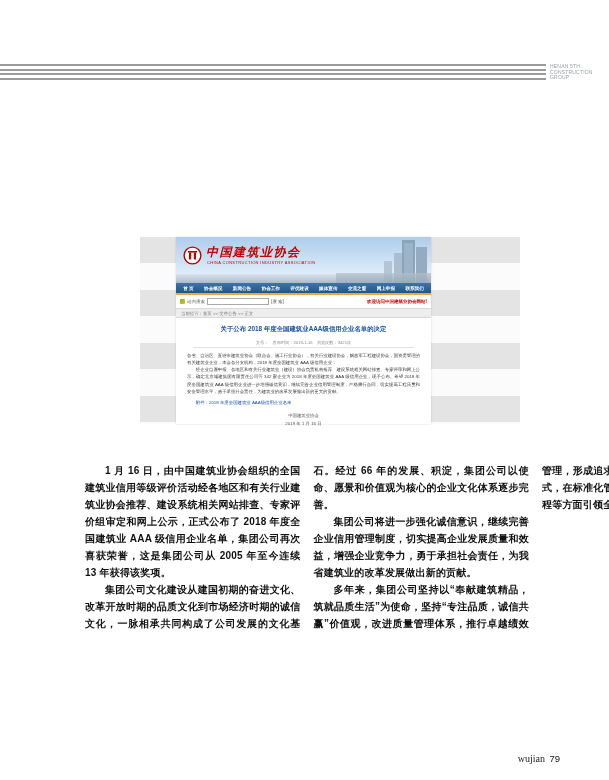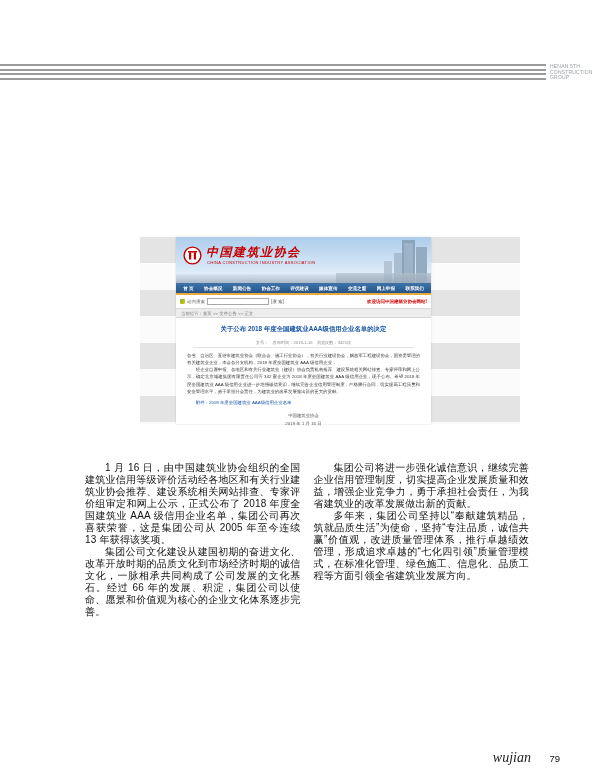--- a/index.html
+++ b/index.html
@@ -60,27 +60,27 @@
   #wp-article-meta { text-align:center; font-size:4.2px; color:#8a8a8a; padding:2px 0;
                      border-bottom:1px solid #e2e2e2; margin:0 6px 4px 6px; }
   .wp-par { font-size:4.4px; line-height:1.62; color:#3a3a3a; text-align:justify; }
   .wp-par.indent { text-indent:2em; }
   #wp-attachment { font-size:4.4px; color:#1553a8; margin-top:5px; text-indent:2em; cursor:pointer; }
   #wp-signature { text-align:center; font-size:4.4px; color:#555; margin-top:7px; line-height:1.8; }
 
   
   #body-columns { position:absolute; left:85px; top:462px; width:444px; height:172px;
                   column-count:2; column-gap:13px; column-fill:auto; }
-  #body-columns p { font-size:10px; line-height:12px; color:#111; font-weight:400;
+  #body-columns p { font-size:10px; line-height:17px; color:#111; font-weight:700;
                     text-align:justify; text-indent:2em; letter-spacing:.2px; }
 
   
   #page-footer { position:absolute; left:0; top:748px; width:560px; text-align:right; }
-  #footer-journal { font-family:"Liberation Serif", serif; font-style:italic; font-size:14px; color:#222;text-align:center; }
-  #footer-pageno { font-size:9.5px; color:#111; margin-left:14px; }
+  #footer-journal { font-family:"Liberation Serif", serif; font-size:10px; color:#222;text-align:center; }
+  #footer-pageno { font-size:9.5px; color:#111; margin-left:0; }
 </style>
 </head>
 <body>
 
 <div id="page">
 
   <div id="masthead-rules">
     <div class="rule"></div>
     <div class="rule"></div>
     <div class="rule"></div>

